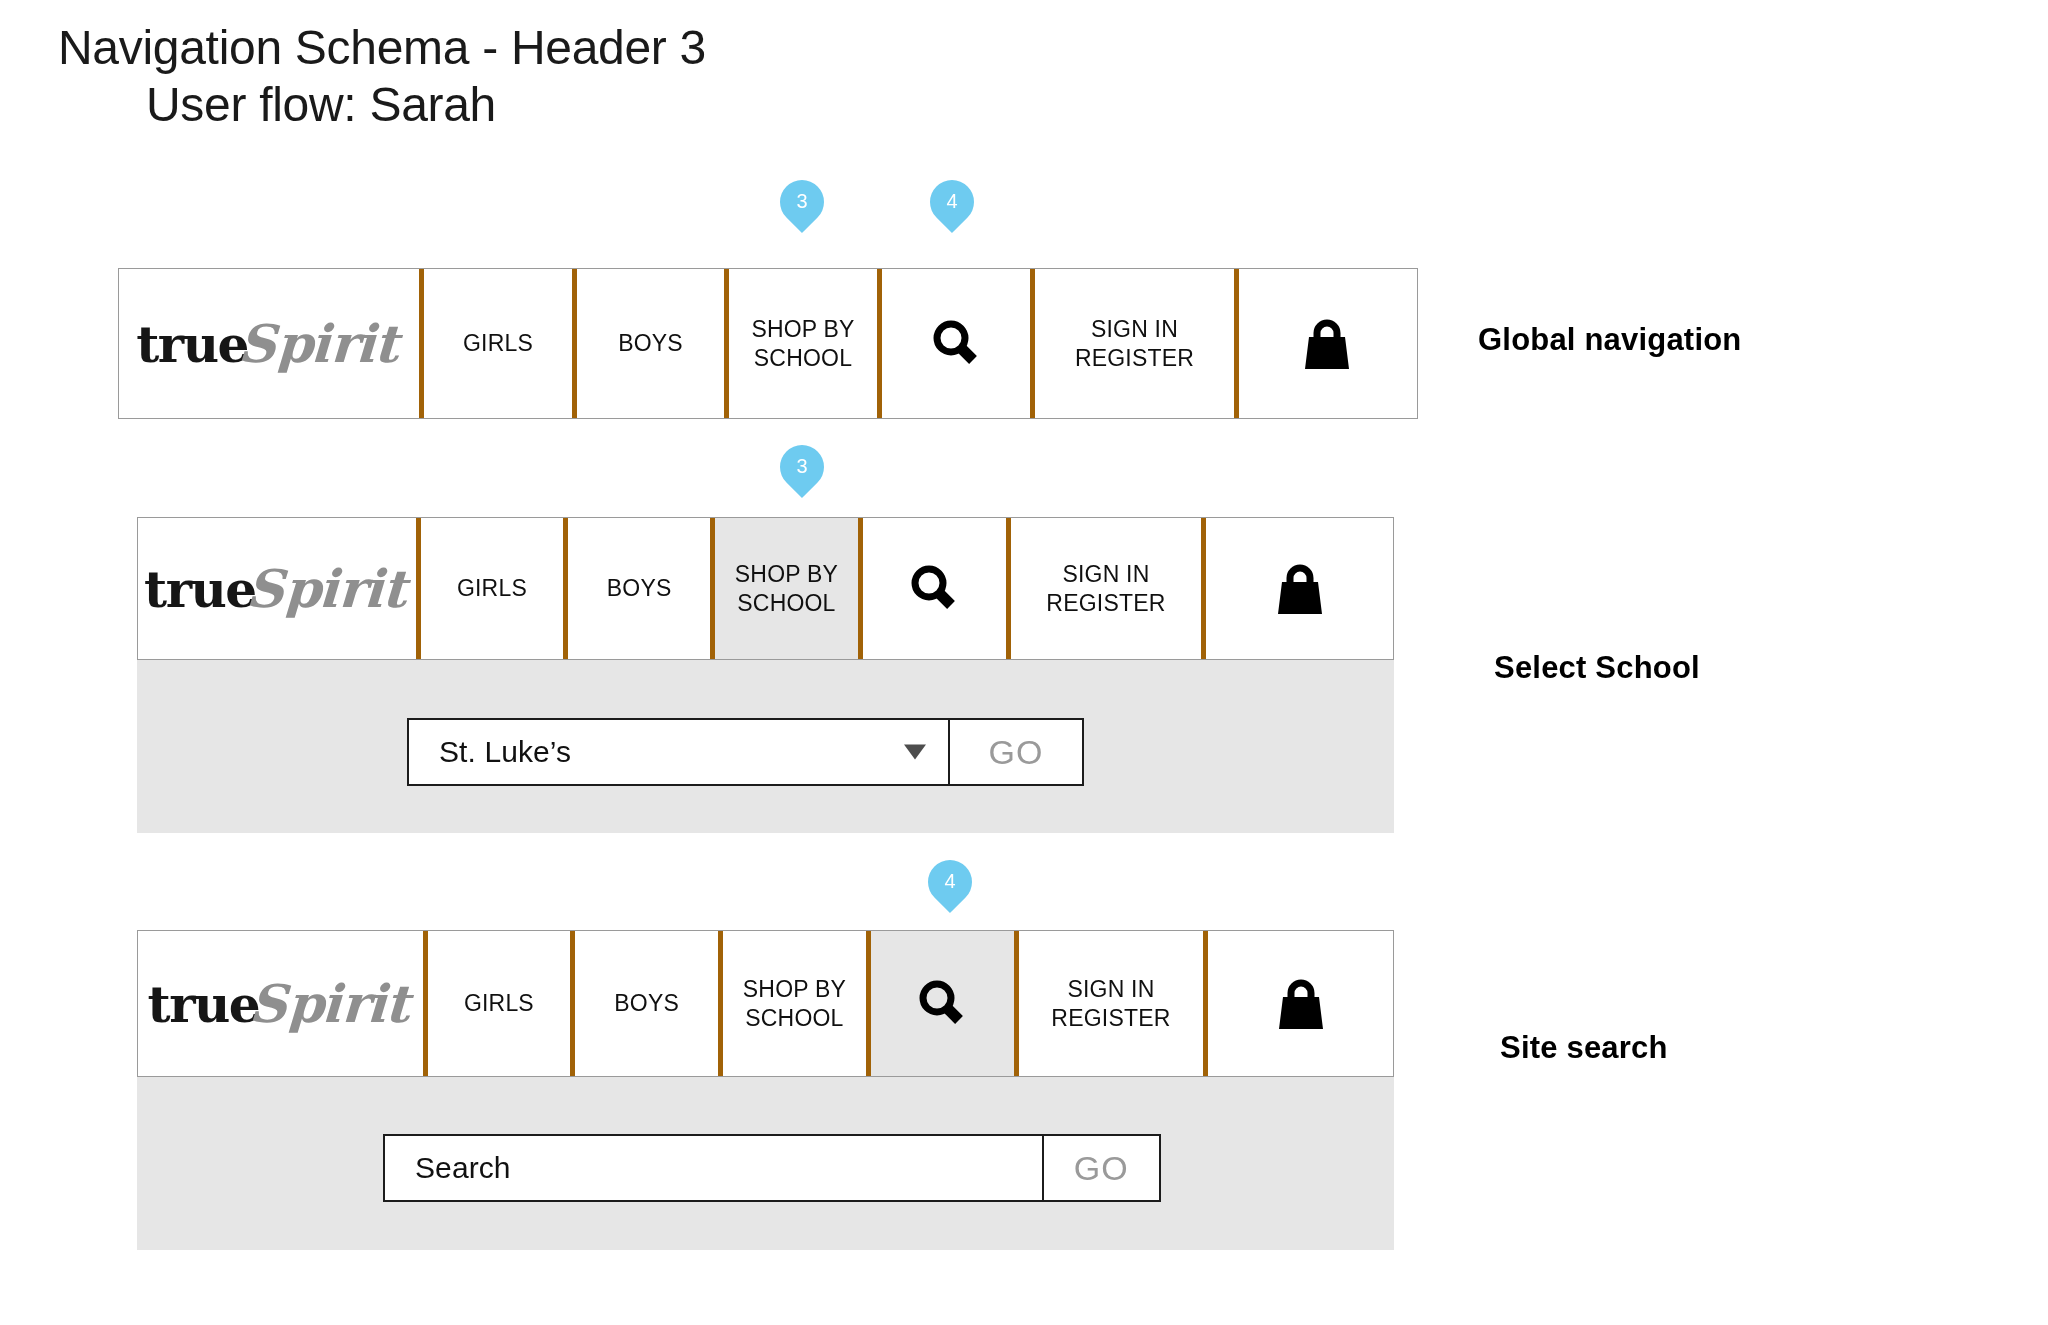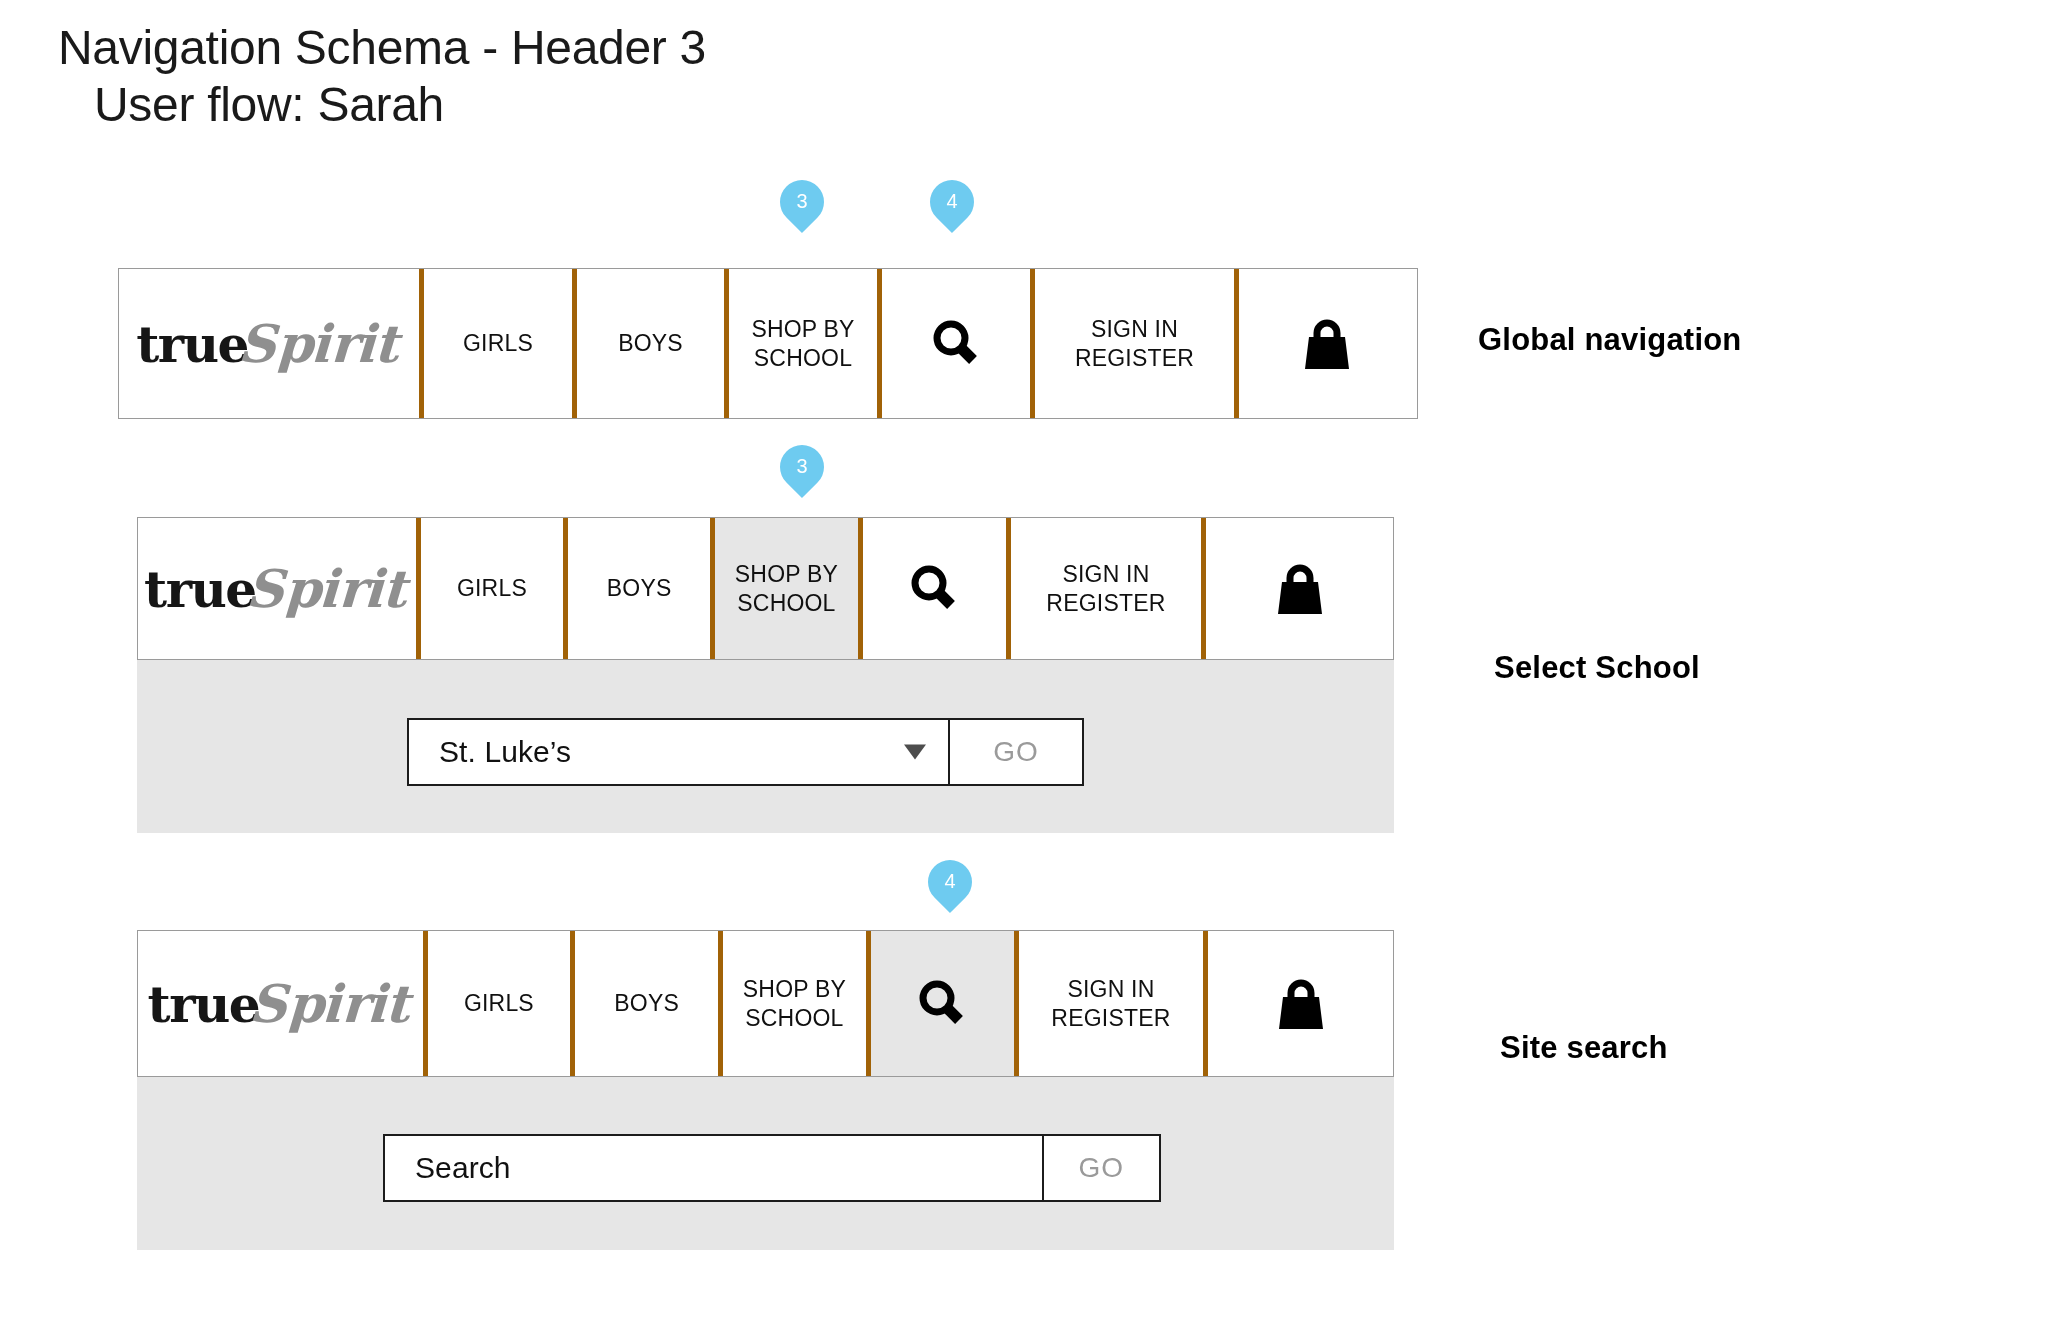--- a/index.html
+++ b/index.html
@@ -22,21 +22,21 @@
     color: #1a1a1a;
     letter-spacing: -0.3px;
     white-space: nowrap;
     line-height: 1.18;
   }
   .page-subtitle {
     font-size: 48px;
     color: #1a1a1a;
     letter-spacing: -0.3px;
     white-space: nowrap;
-    margin-left: 36px;
+    margin-left: 88px;
     line-height: 1.18;
   }
 
   
   .section-label {
     position: absolute;
     font-size: 31px;
     font-weight: bold;
     color: #000000;
     white-space: nowrap;
@@ -133,21 +133,21 @@
   }
   .go-btn {
     display: flex;
     align-items: center;
     justify-content: center;
     border-left: 2px solid #1c1c1c;
     box-sizing: border-box;
     background: #ffffff;
   }
   .go-text {
-    font-size: 28px;
+    font-size: 34px;
     color: #9a9a9a;
     letter-spacing: 1px;
   }
 
   
   .pin {
     position: absolute;
     width: 44px;
     height: 62px;
   }

